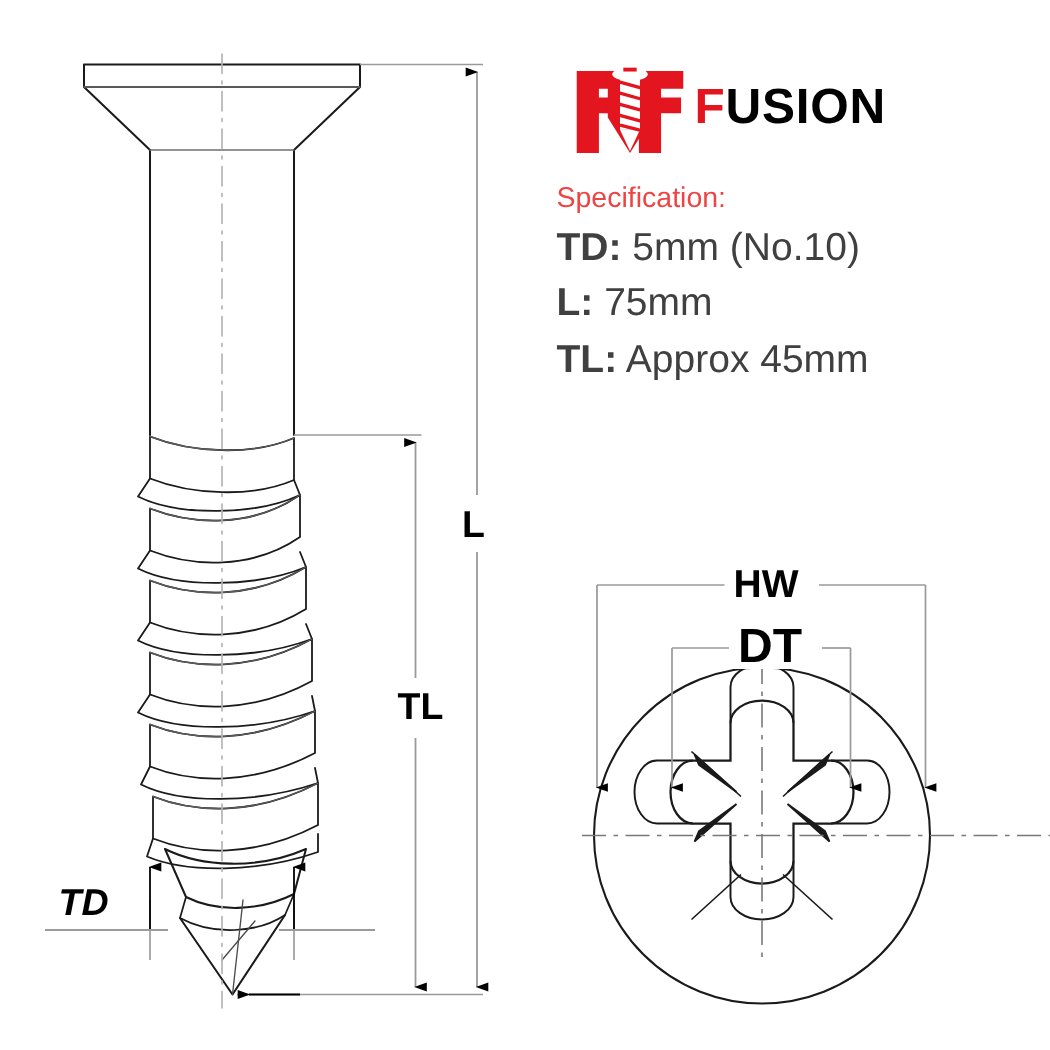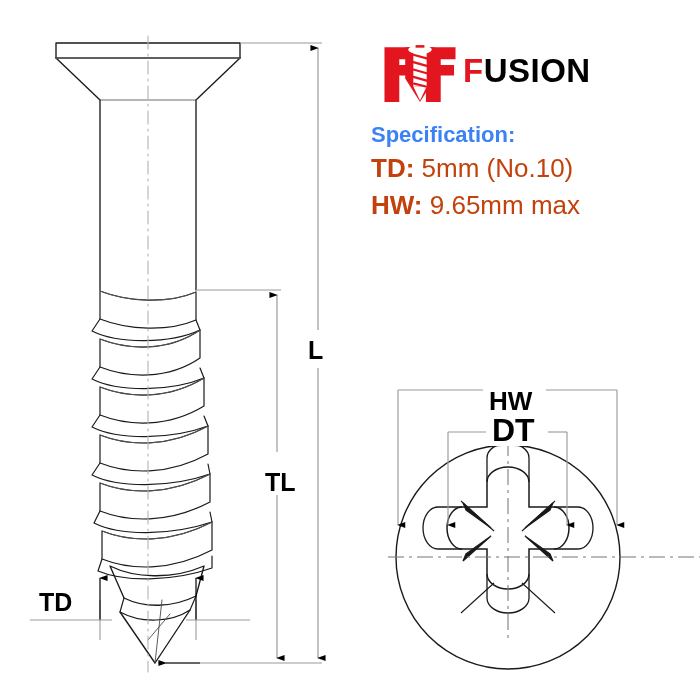--- a/index.html
+++ b/index.html
@@ -64,29 +64,29 @@
   }
 
   
   #spec-block {
     position: absolute;
     left: 371px;
     top: 122px;
     width: 320px;
   }
   #spec-title {
-    font-size: 22px;
-    font-weight: bold;
-    color: #3b82f6;
+    font-size: 19px;
+    font-weight: normal;
+    color: #ef4444;
     margin-bottom: 3px;
     white-space: nowrap;
   }
   .spec-row {
     font-size: 26px;
-    color: #c2410c;
+    color: #404040;
     margin-bottom: 2px;
     white-space: nowrap;
     line-height: 1.36;
   }
   .spec-key {
     font-weight: bold;
   }
   .spec-val {
     font-weight: normal;
   }
@@ -94,24 +94,24 @@
   
   .dim-label {
     position: absolute;
     font-size: 25px;
     font-weight: bold;
     color: #000000;
     background: #ffffff;
     padding: 0 3px;
     line-height: 1;
   }
-  #label-TD { left: 36px;  top: 590px; }
-  #label-TL { left: 262px; top: 470px; }
+  #label-TD { left: 36px;  top: 590px; font-style: italic; }
+  #label-TL { left: 262px; top: 459px; }
   #label-L  { left: 305px; top: 338px; }
-  #label-HW { left: 486px; top: 388px; font-size: 26px; }
+  #label-HW { left: 486px; top: 376px; font-size: 26px; }
   #label-DT { left: 489px; top: 414px; font-size: 32px; }
 </style>
 </head>
 <body>
 
 <div id="page">
 
   <svg class="layer" viewBox="0 0 700 700">
     <g fill="none" stroke="#1a1a1a" stroke-width="1.35" stroke-linejoin="round" stroke-linecap="round">
 
@@ -316,17 +316,18 @@
     </svg>
     <div id="logo-words">
       <div class="logo-word"><span class="lead">F</span><span>USION</span></div>
     </div>
   </div>
 
   <div id="spec-block">
     <div id="spec-title">Specification:</div>
     <div id="spec-rows">
         <div class="spec-row"><span class="spec-key">TD:</span> <span class="spec-val">5mm (No.10)</span></div>
-        <div class="spec-row"><span class="spec-key">HW:</span> <span class="spec-val">9.65mm max</span></div>
+        <div class="spec-row"><span class="spec-key">L:</span> <span class="spec-val">75mm</span></div>
+        <div class="spec-row"><span class="spec-key">TL:</span> <span class="spec-val">Approx 45mm</span></div>
       </div>
   </div>
 
 </div>
 
 </body></html>

